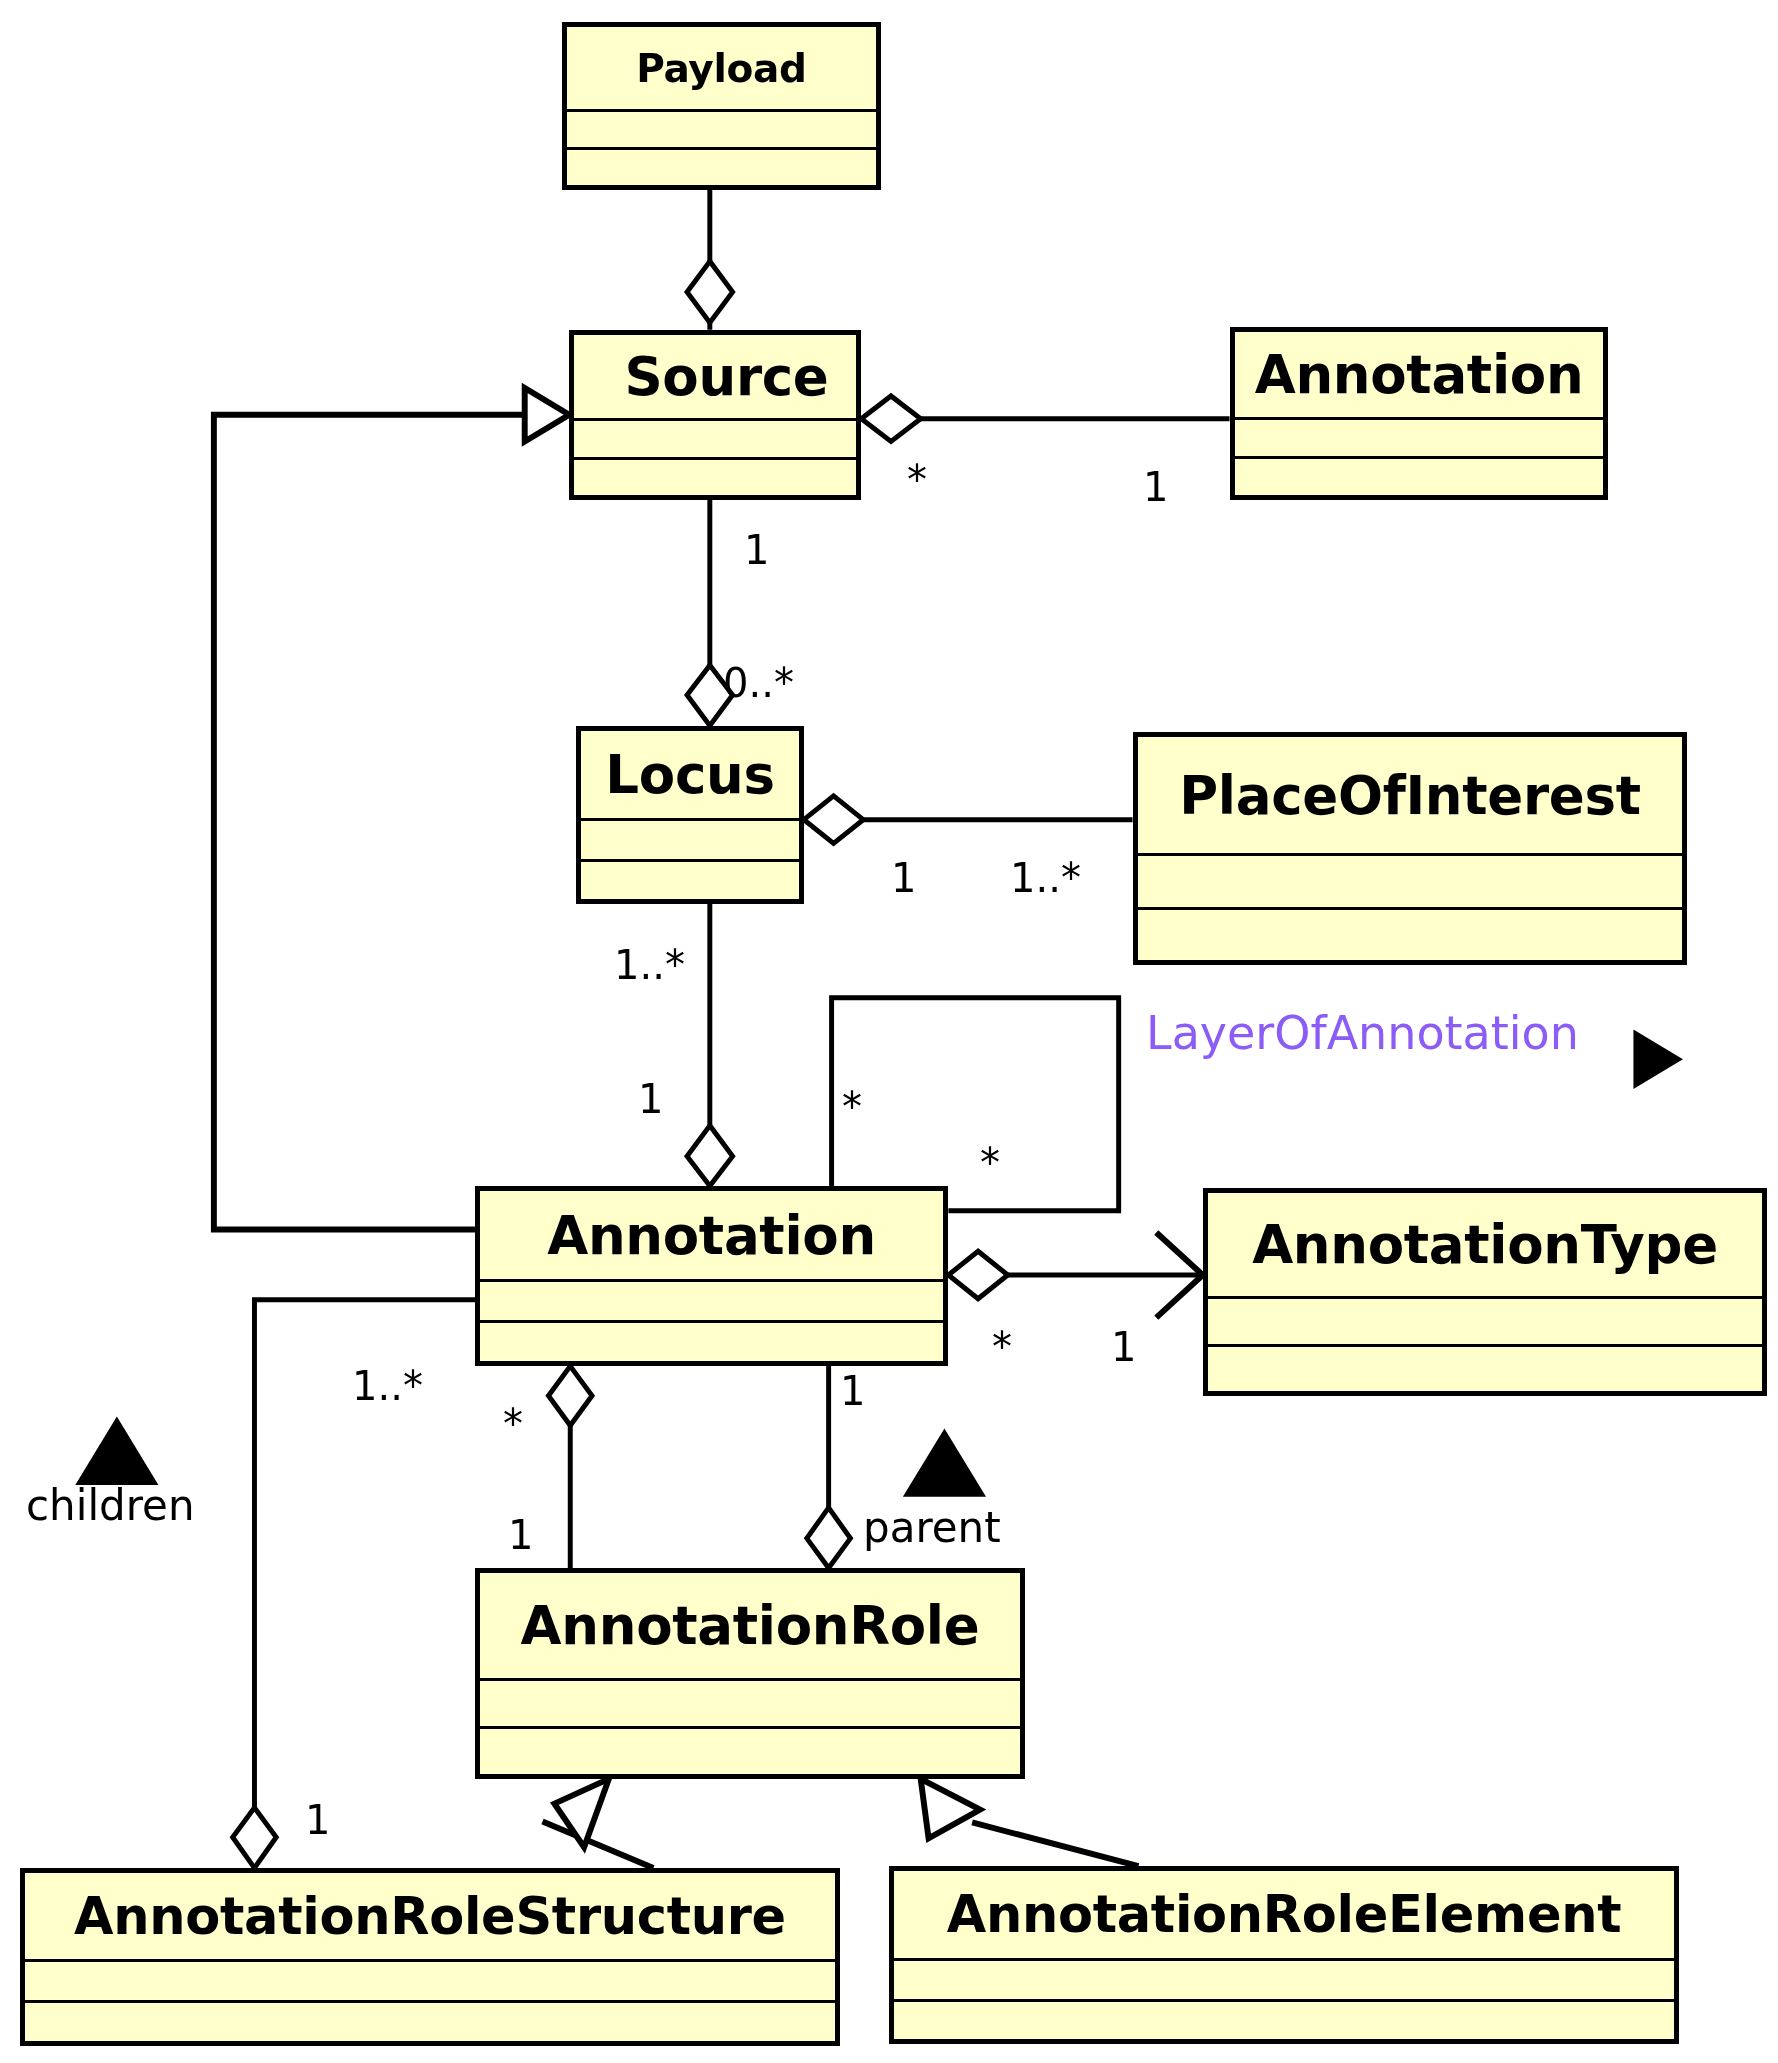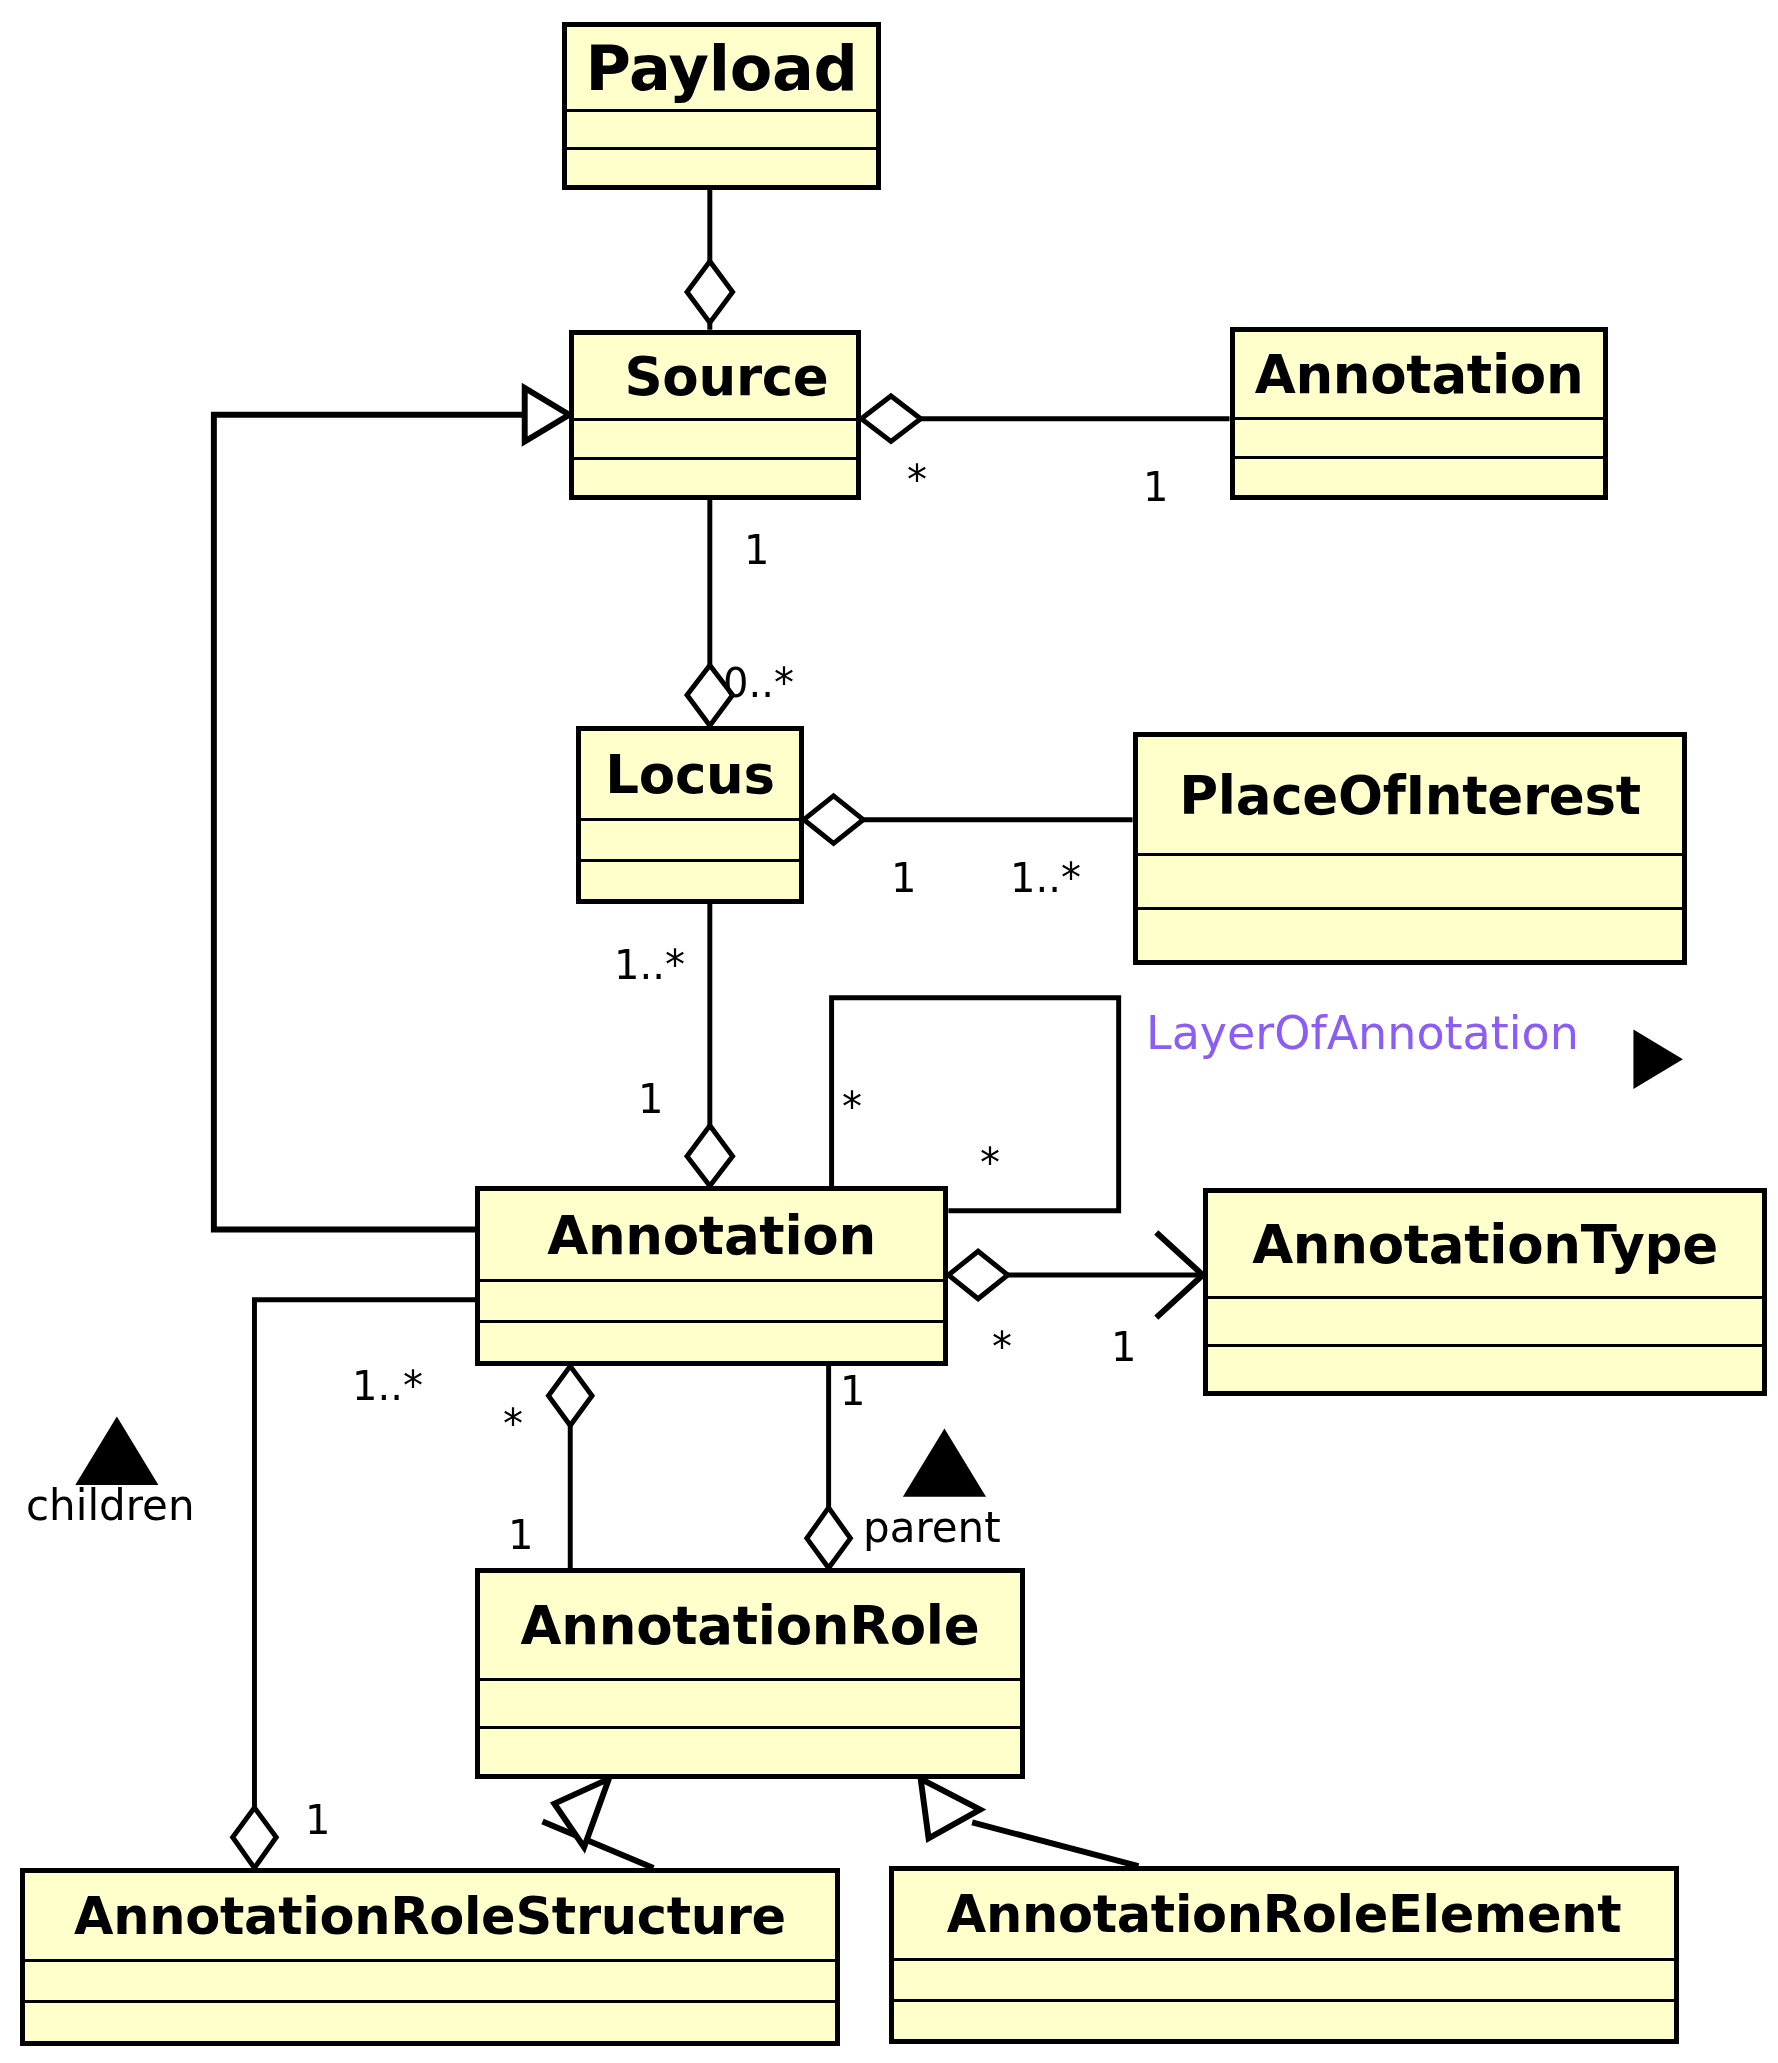--- a/index.html
+++ b/index.html
@@ -155,21 +155,21 @@
     </g>
     <g>
       <polygon points="118,1431 160,1500 76,1500" fill="#000000"></polygon>
     </g>
     <g>
       <polygon points="954,1443 996,1512 912,1512" fill="#000000"></polygon>
     </g>
   </svg>
 
   <div class="uml-class" id="cls-payload" style="left: 562px; top: 22px; width: 319px; height: 168px;">
-    <div class="uml-title" style="font-size: 62px; height: 82px;">Payload</div>
+    <div class="uml-title" style="font-size: 39px; height: 82px;">Payload</div>
     <div class="uml-compartment"></div>
     <div class="uml-compartment"></div>
   </div>
 
   <div class="uml-class" id="cls-source" style="left: 569px; top: 330px; width: 292px; height: 170px;">
     <div class="uml-title" style="font-size: 53px; height: 83px; padding-left: 23px;">Source</div>
     <div class="uml-compartment"></div>
     <div class="uml-compartment"></div>
   </div>
 

